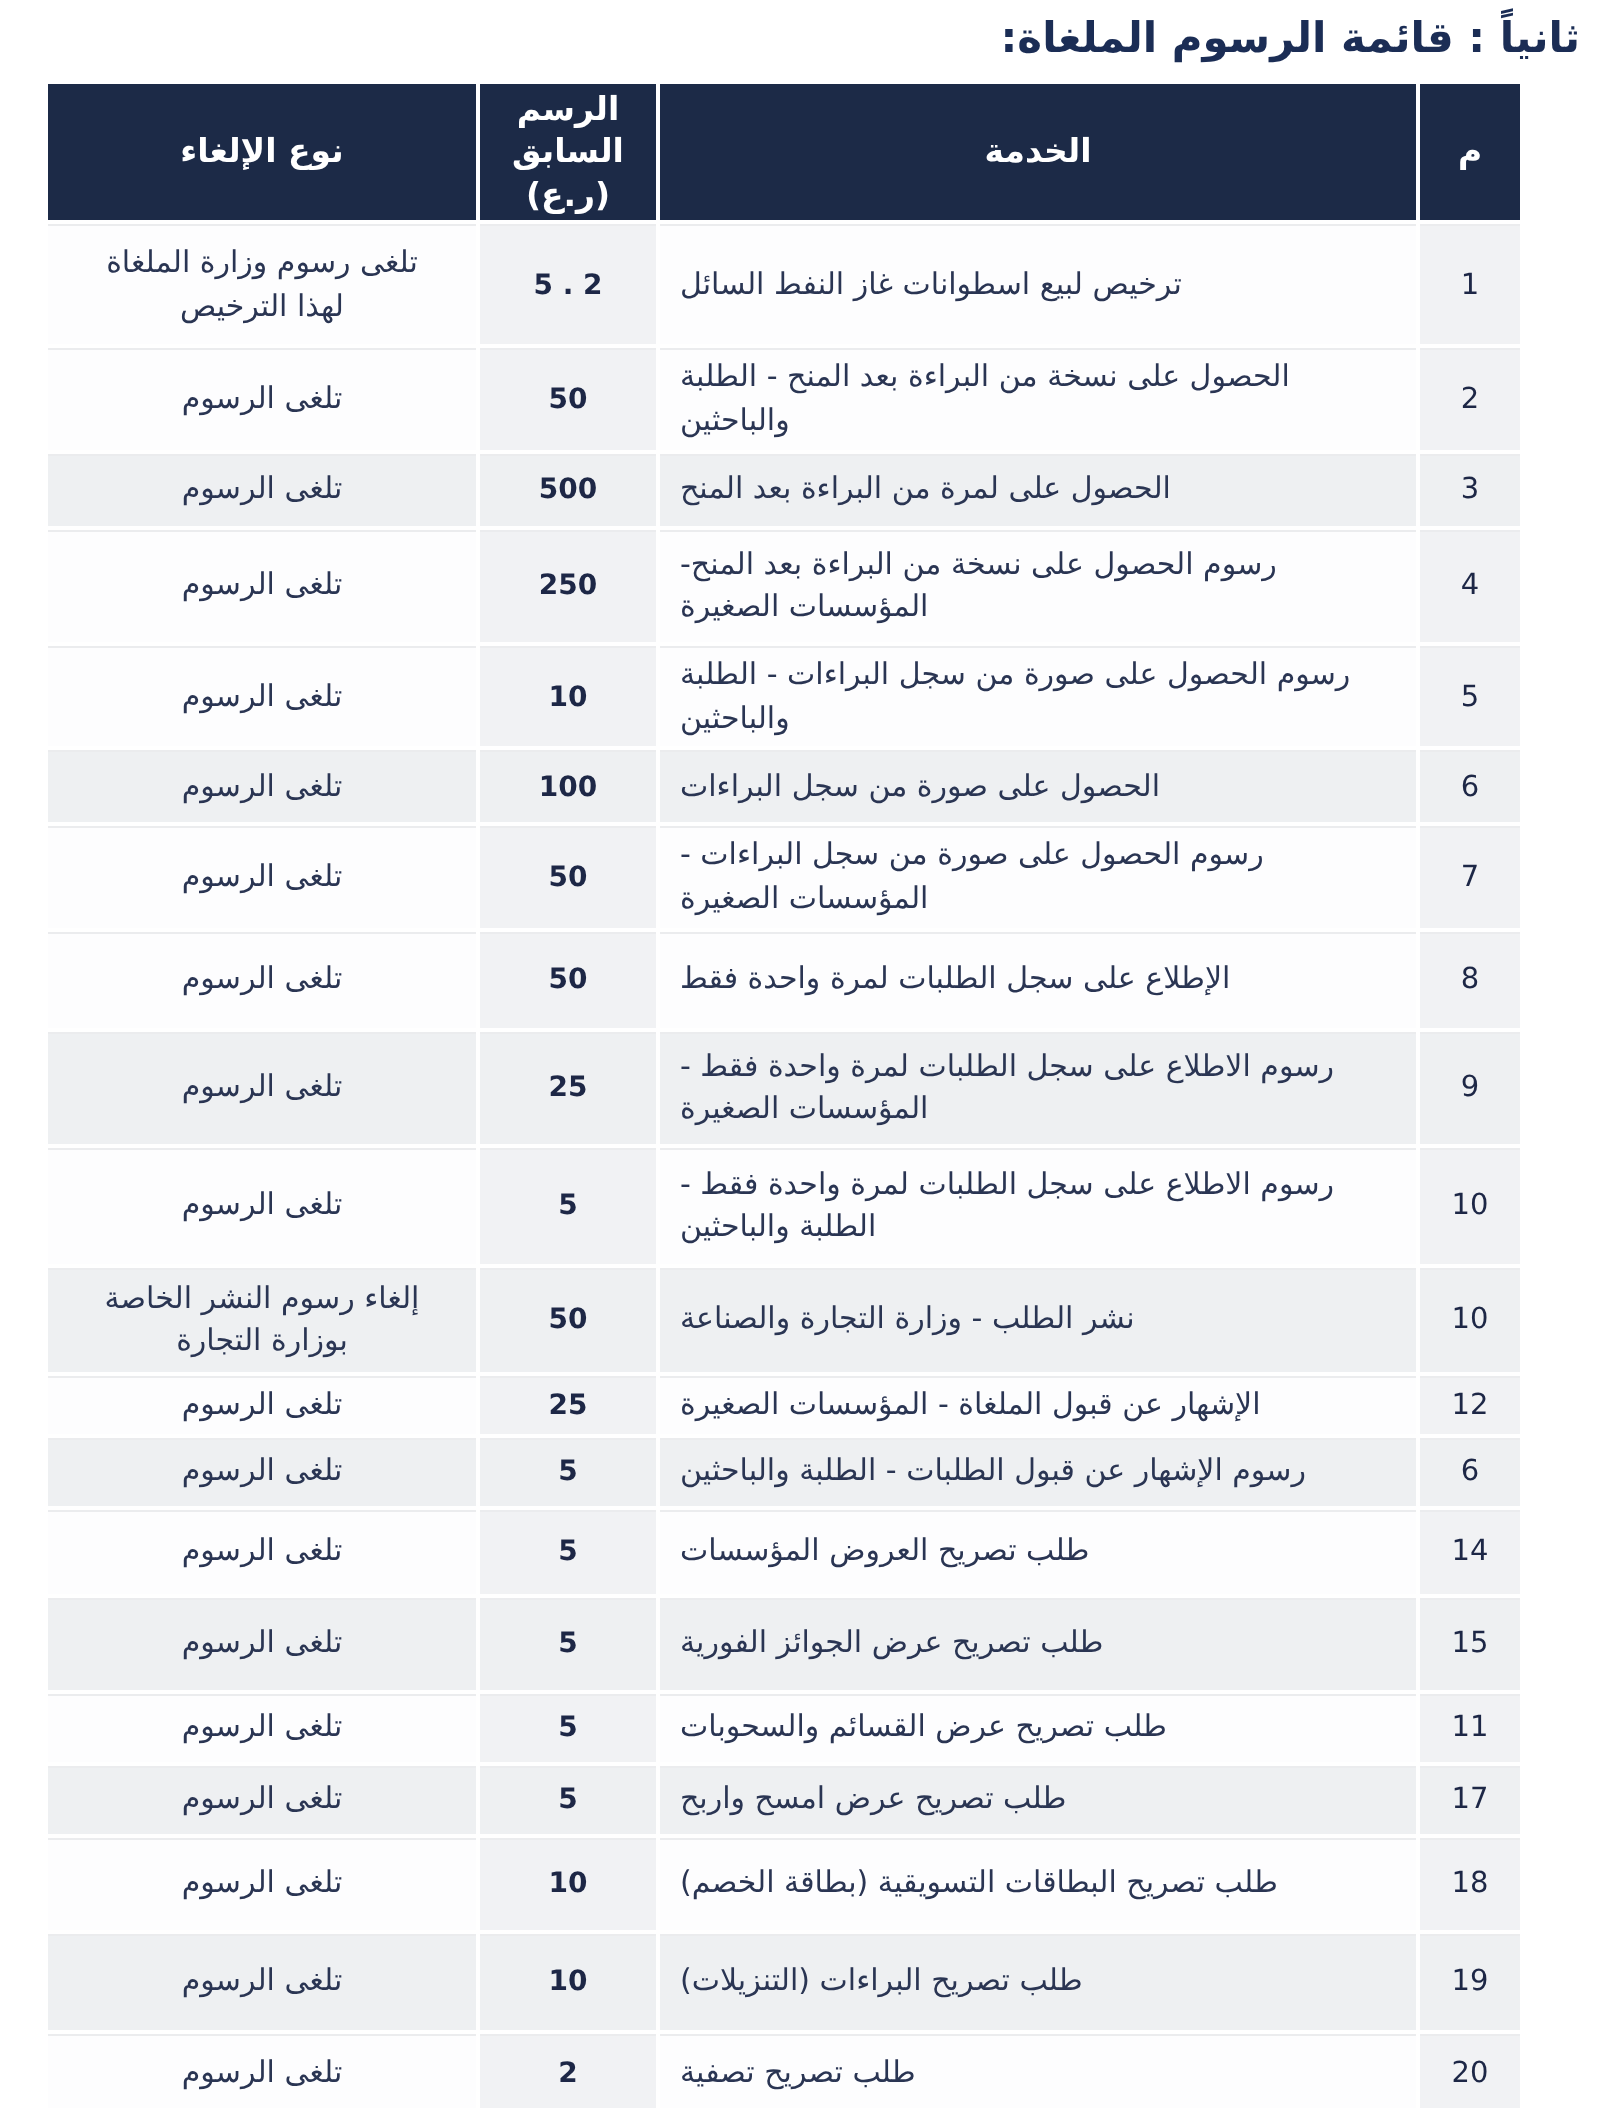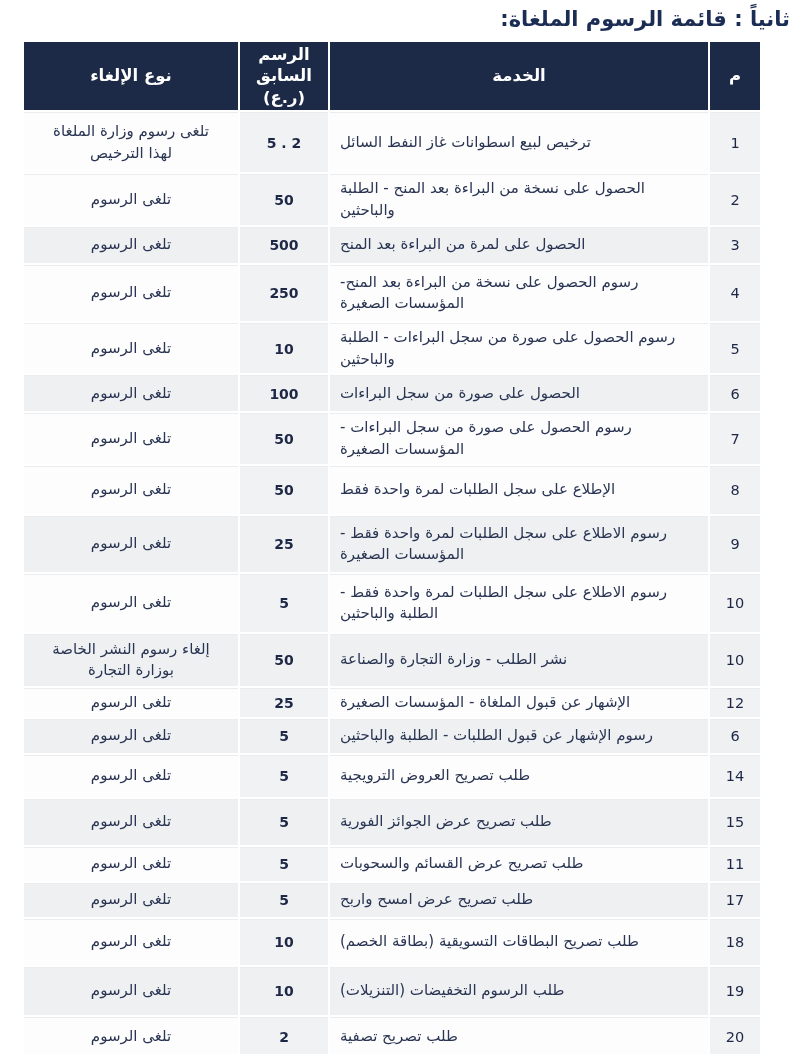--- a/index.html
+++ b/index.html
@@ -180,21 +180,21 @@
           <td class="col-cancellation">تلغى الرسوم</td>
         </tr>
         <tr class="shaded" style="height: 34px;">
           <td class="col-num">6</td>
           <td class="col-service">رسوم الإشهار عن قبول الطلبات - الطلبة والباحثين</td>
           <td class="col-fee">5</td>
           <td class="col-cancellation">تلغى الرسوم</td>
         </tr>
         <tr style="height: 42px;">
           <td class="col-num">14</td>
-          <td class="col-service">طلب تصريح العروض الترويجية</td>
+          <td class="col-service">طلب تصريح العروض المؤسسات</td>
           <td class="col-fee">5</td>
           <td class="col-cancellation">تلغى الرسوم</td>
         </tr>
         <tr class="shaded" style="height: 46px;">
           <td class="col-num">15</td>
           <td class="col-service">طلب تصريح عرض الجوائز الفورية</td>
           <td class="col-fee">5</td>
           <td class="col-cancellation">تلغى الرسوم</td>
         </tr>
         <tr style="height: 34px;">
@@ -210,21 +210,21 @@
           <td class="col-cancellation">تلغى الرسوم</td>
         </tr>
         <tr style="height: 46px;">
           <td class="col-num">18</td>
           <td class="col-service">طلب تصريح البطاقات التسويقية (بطاقة الخصم)</td>
           <td class="col-fee">10</td>
           <td class="col-cancellation">تلغى الرسوم</td>
         </tr>
         <tr class="shaded" style="height: 48px;">
           <td class="col-num">19</td>
-          <td class="col-service">طلب الرسوم التخفيضات (التنزيلات)</td>
+          <td class="col-service">طلب تصريح البراءات (التنزيلات)</td>
           <td class="col-fee">10</td>
           <td class="col-cancellation">تلغى الرسوم</td>
         </tr>
         <tr style="height: 40px;">
           <td class="col-num">20</td>
           <td class="col-service">طلب تصريح تصفية</td>
           <td class="col-fee">2</td>
           <td class="col-cancellation">تلغى الرسوم</td>
         </tr>
       </tbody>

